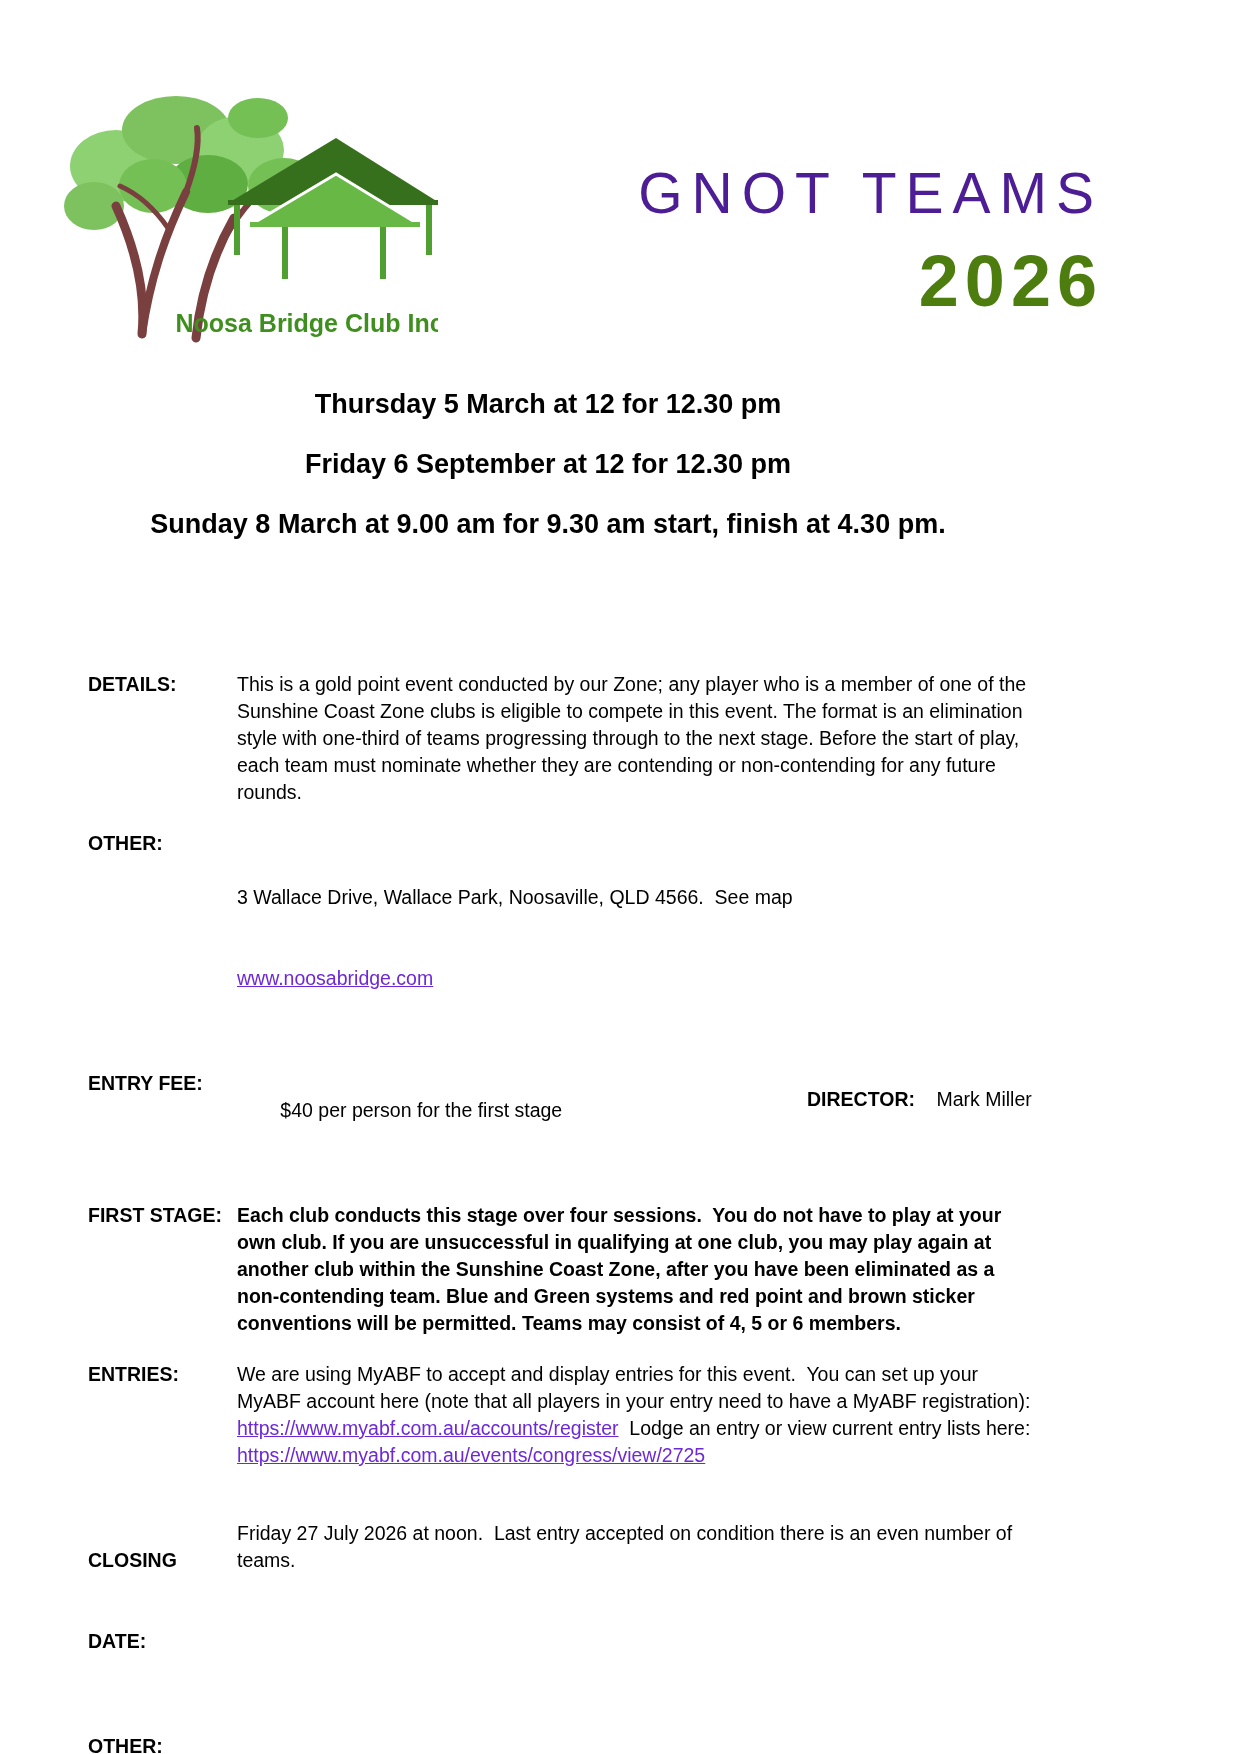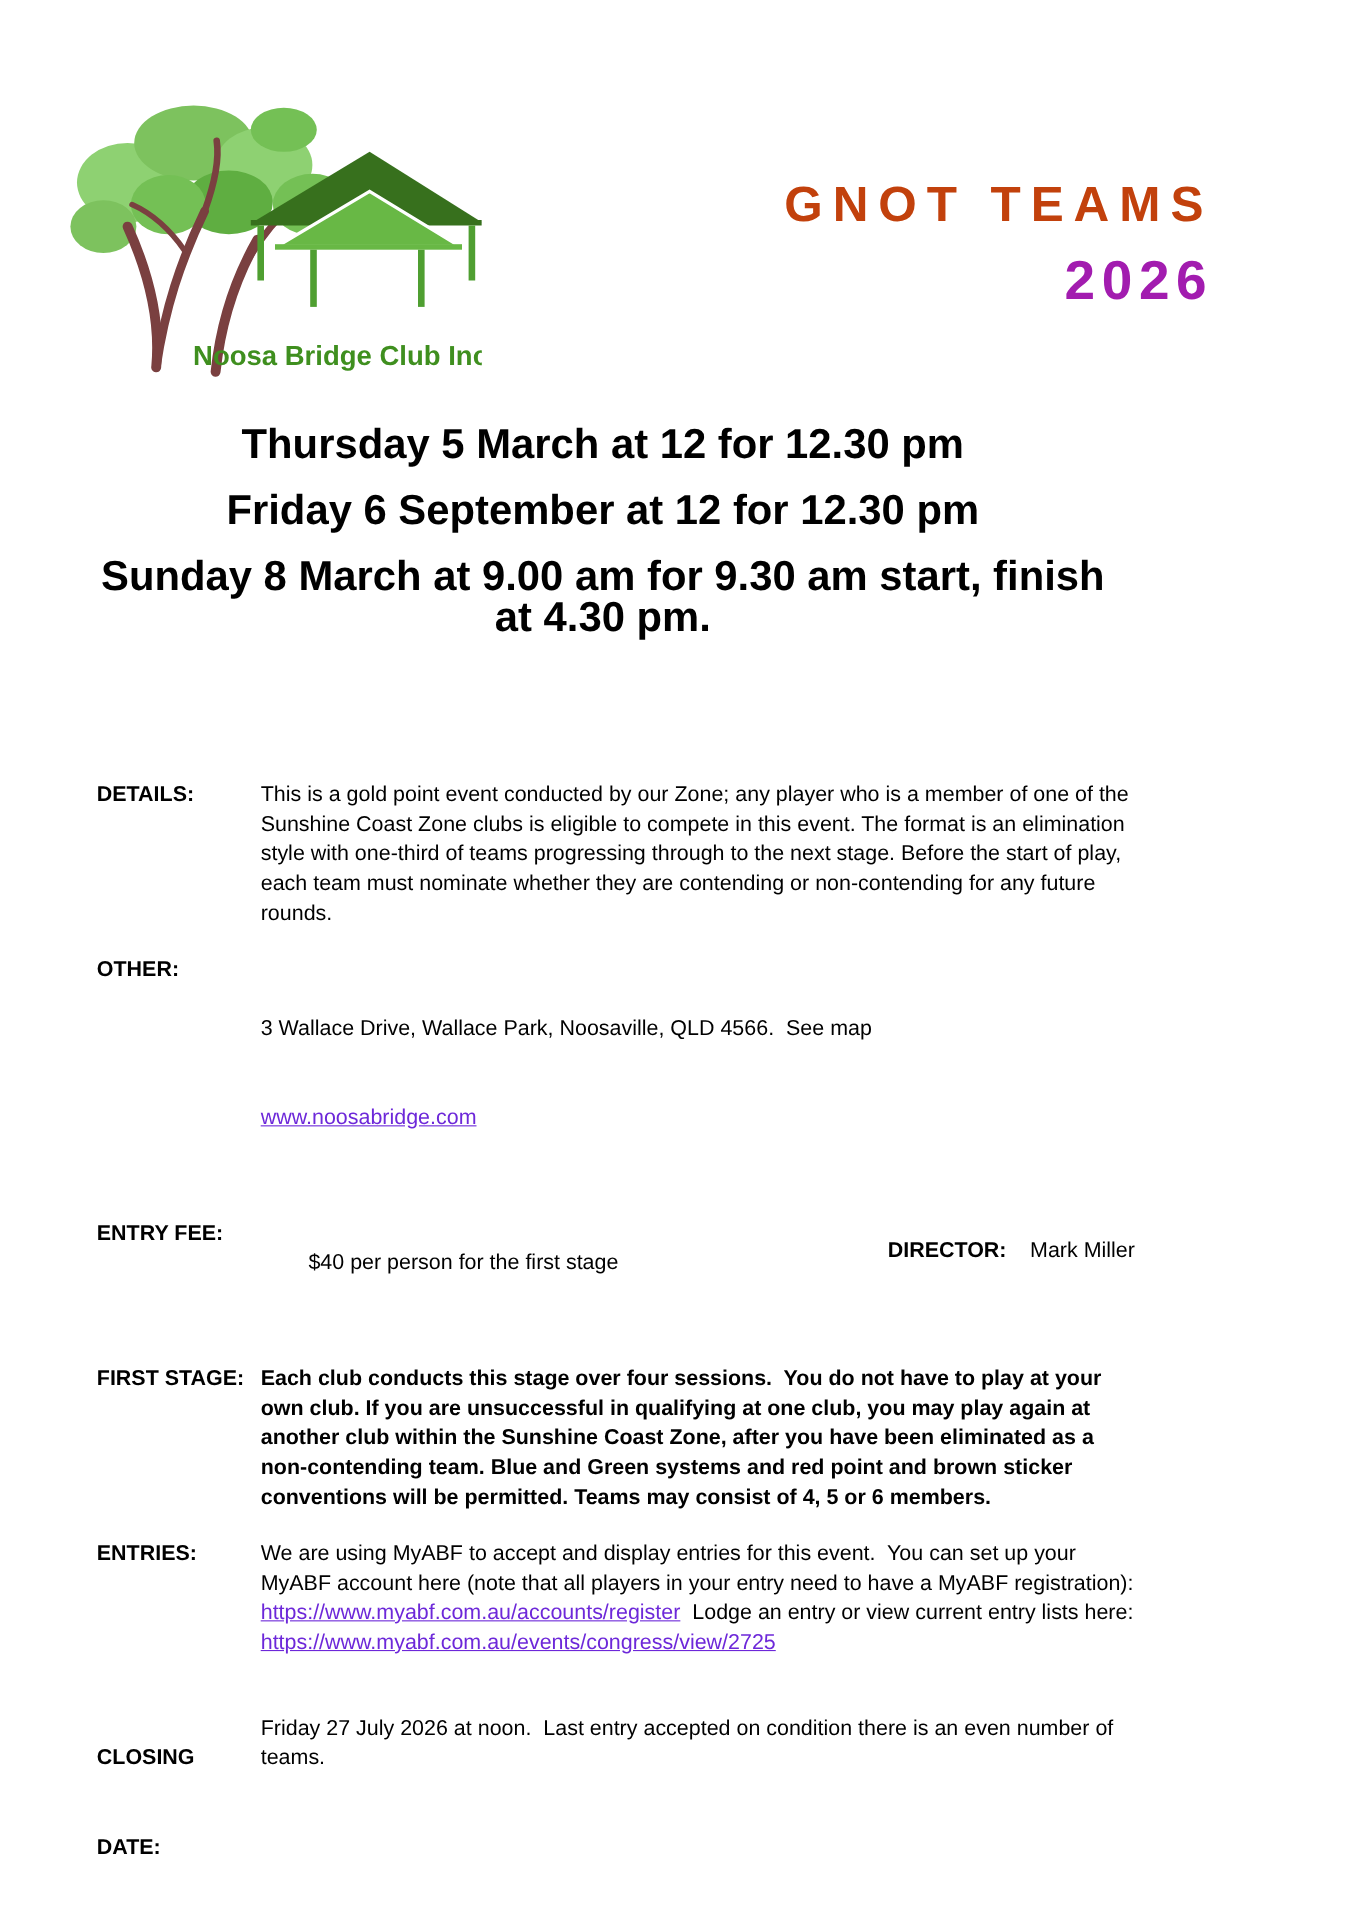--- a/index.html
+++ b/index.html
@@ -20,43 +20,43 @@
     justify-content: space-between;
     align-items: flex-start;
     padding: 88px 138px 0 58px;
   }
   .logo svg { display: block; }
   .title-block {
     text-align: right;
     padding-top: 72px;
   }
   .title-line1 {
-    font-size: 45px;
-    font-weight: bold;
+    font-size: 57px;
+    font-weight: normal;
     letter-spacing: 9px;
-    color: #c2410c;
+    color: #4c1d95;
     white-space: nowrap;
   }
   .title-line2 {
-    font-size: 50px;
+    font-size: 72px;
     font-weight: bold;
     letter-spacing: 6px;
-    color: #a21caf;
+    color: #4d7c0f;
     margin-top: 14px;
   }
 
   
   .headings {
     margin: 42px 0 0 88px;
     width: 920px;
     text-align: center;
   }
   .headings h2 {
     margin: 0 0 22px 0;
-    font-size: 38px;
+    font-size: 27px;
     line-height: 38px;
     font-weight: bold;
     white-space: pre-wrap;
   }
 
   
   .info {
     margin-top: 128px;
     padding-left: 88px;
   }

